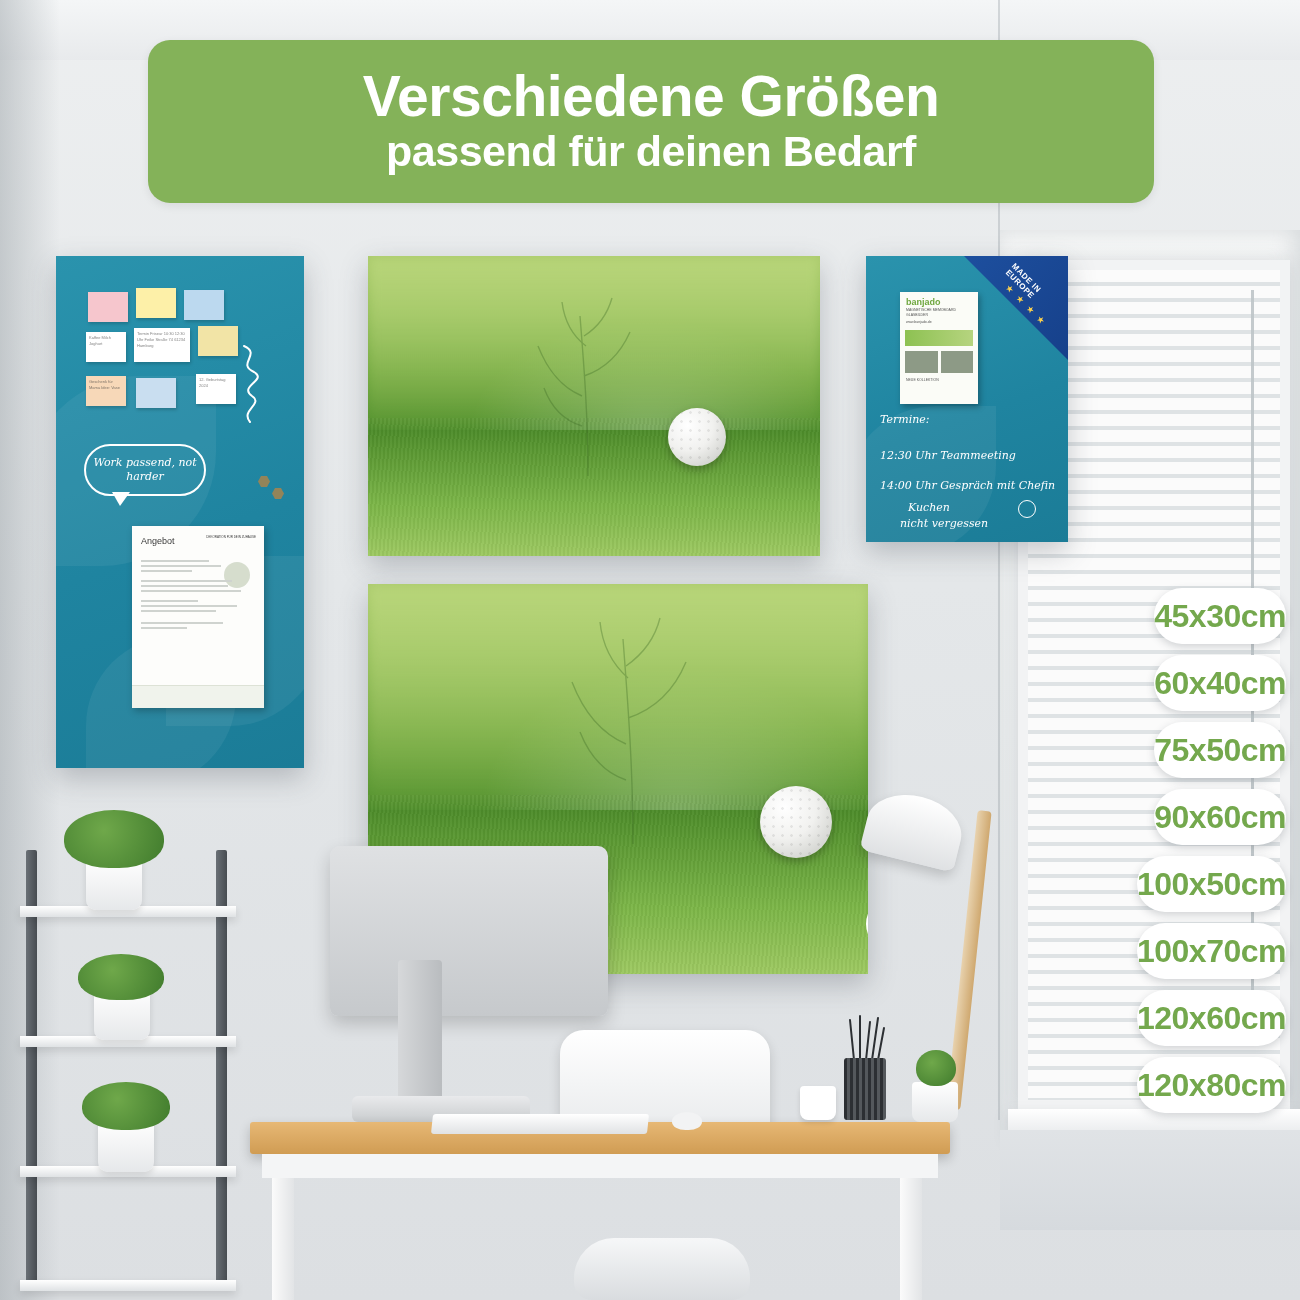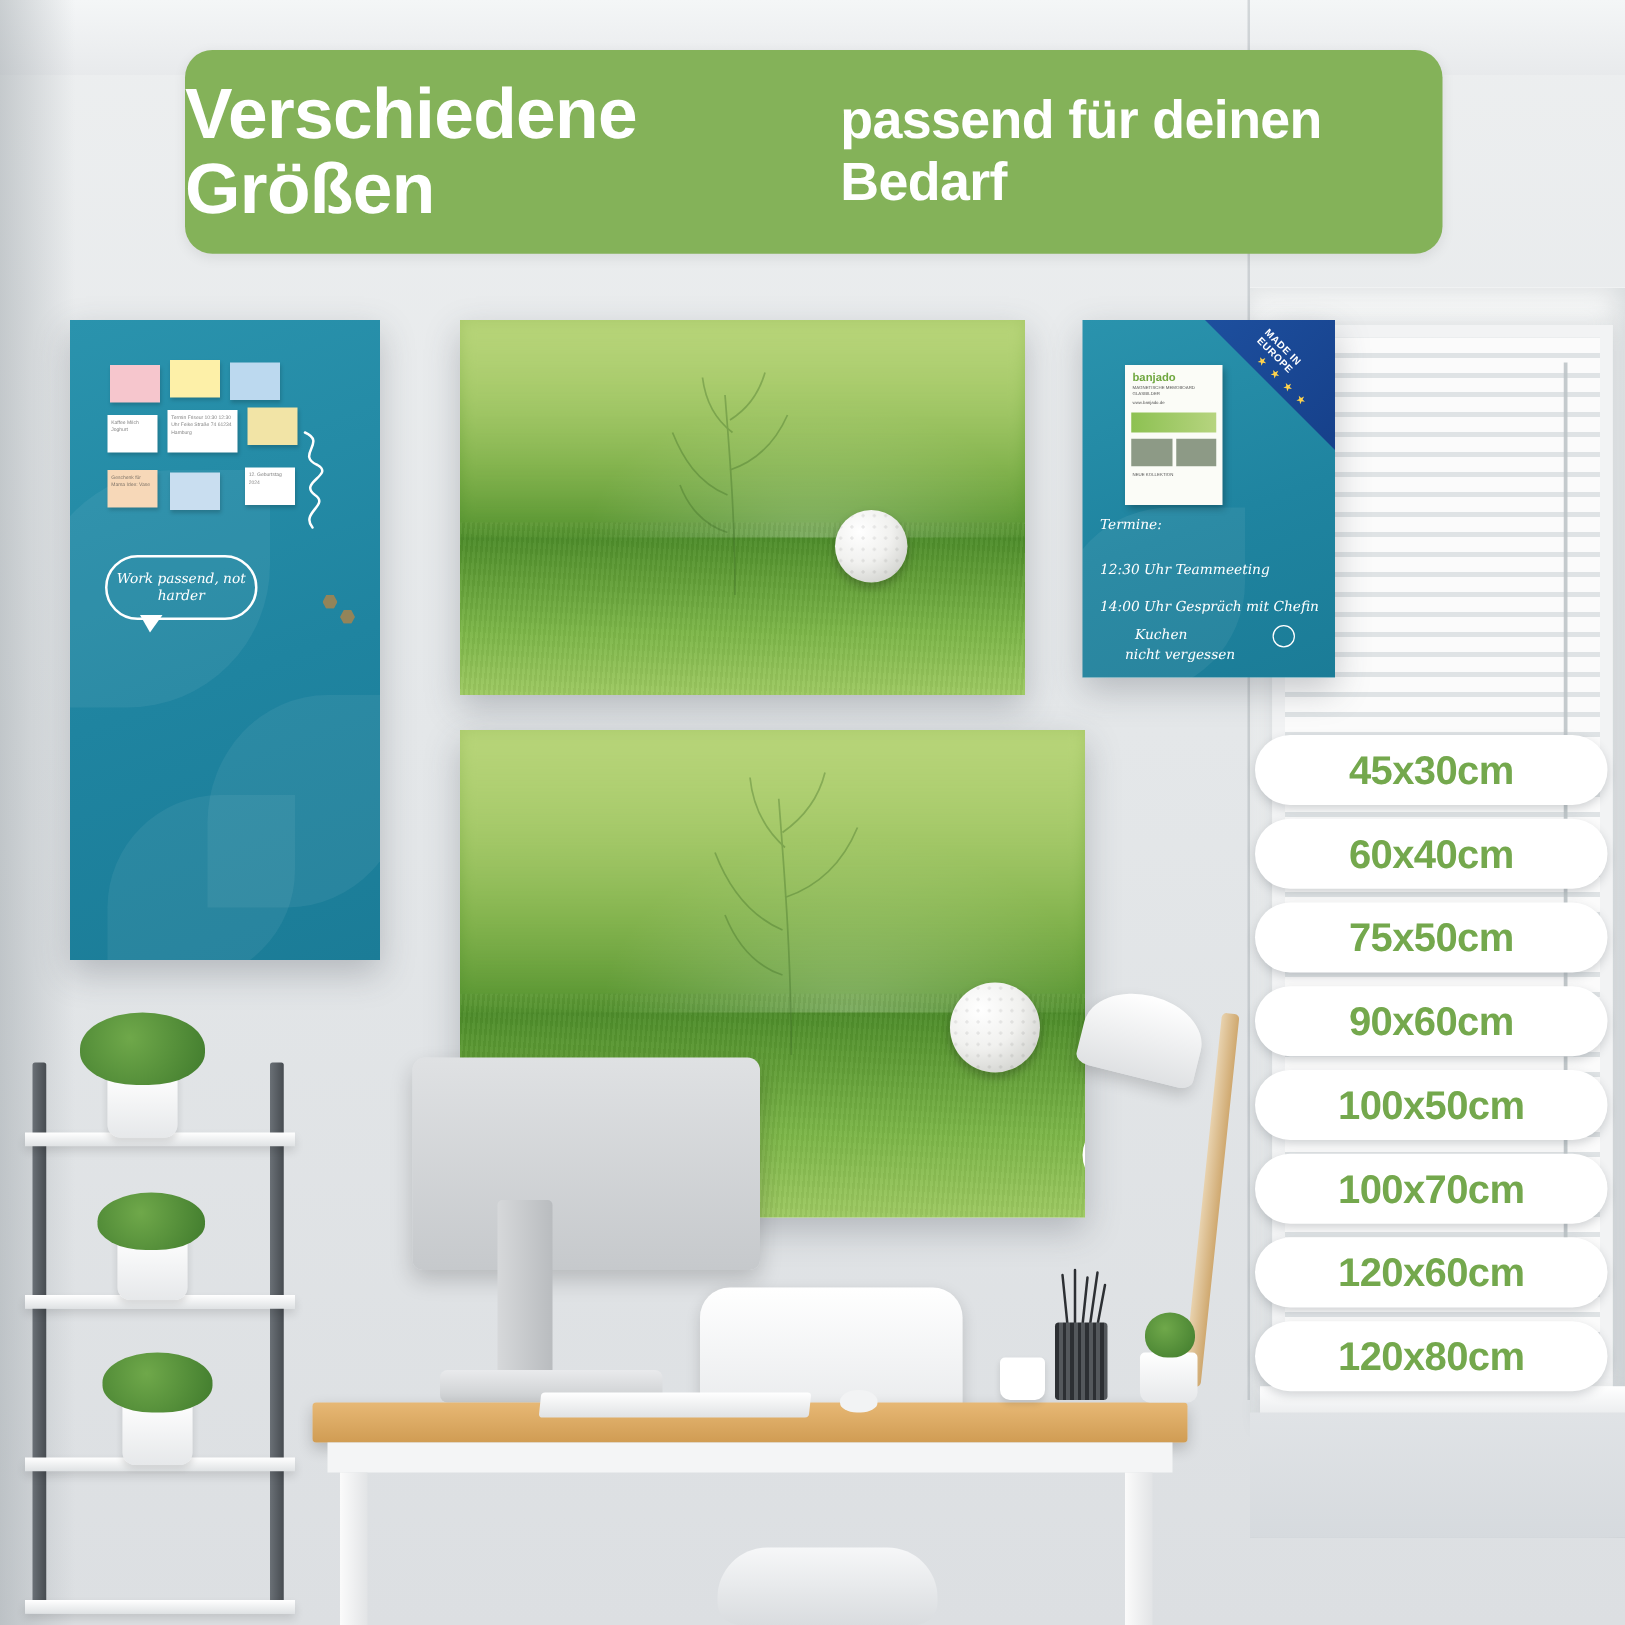--- a/index.html
+++ b/index.html
@@ -89,21 +89,21 @@
   }
 
   
   .banner {
     position: absolute;
     left: 148px; top: 40px;
     width: 1006px; height: 163px;
     background: #84b259;
     border-radius: 22px;
     display: flex;
-    flex-direction: row;
+    flex-direction: column;
     align-items: center;
     justify-content: center;
     box-shadow: 0 3px 10px rgba(0,0,0,0.08);
   }
   .banner-line1 {
     color: #ffffff;
     font-size: 57px;
     font-weight: bold;
     line-height: 1.05;
     letter-spacing: -0.5px;
@@ -508,20 +508,21 @@
 
   
   .sizes {
     position: absolute;
     right: 14px;
     top: 588px;
     width: 282px;
     display: flex;
     flex-direction: column;
     gap: 11px;
+    align-items: flex-end;
   }
   .size-pill {
     height: 56px;
     background: #ffffff;
     border-radius: 28px;
     display: flex;
     align-items: center;
     justify-content: center;
     color: #74a84d;
     font-size: 32px;
@@ -573,20 +574,41 @@
       <path d="M10 4 C 28 12, 2 22, 20 30 C 34 38, 4 44, 18 54 C 30 62, 6 68, 16 80" fill="none" stroke="#ffffff" stroke-width="2" stroke-linecap="round"></path>
     </svg>
 
     <div class="speech">
       <span class="speech-inner">Work passend, not harder</span>
     </div>
 
     <div class="magnet" style="left:202px; top:220px;"></div>
     <div class="magnet" style="left:216px; top:232px;"></div>
 
+    <div class="doc">
+      <div class="doc-title">Angebot</div>
+      <div class="doc-logo">
+        <span>DEKORATION FÜR DEIN ZUHAUSE</span>
+      </div>
+      <div class="doc-stamp"></div>
+      <div class="doc-lines">
+        <div class="dl" style="width:60%"></div>
+        <div class="dl" style="width:70%"></div>
+        <div class="dl" style="width:45%"></div>
+        <div class="dl" style="width:80%; margin-top:8px;"></div>
+        <div class="dl" style="width:76%"></div>
+        <div class="dl" style="width:88%"></div>
+        <div class="dl" style="width:50%; margin-top:8px;"></div>
+        <div class="dl" style="width:84%"></div>
+        <div class="dl" style="width:66%"></div>
+        <div class="dl" style="width:72%; margin-top:10px;"></div>
+        <div class="dl" style="width:40%"></div>
+      </div>
+      <div class="doc-footbar"></div>
+    </div>
   </div>
 
   <div class="board board-photo-top photo">
     <div class="grass-blur-top"></div>
     <div class="grass-ground"></div>
     <div class="grass-texture"></div>
     <svg class="plant-silhouette" style="left:120px; top:20px; width:200px; height:200px;" viewBox="0 0 200 200">
       <g stroke="#3c6a24" stroke-width="1.4" fill="none">
         <path d="M100 200 C 100 140, 96 90, 92 40"></path>
         <path d="M94 120 C 70 110, 58 90, 50 70"></path>

